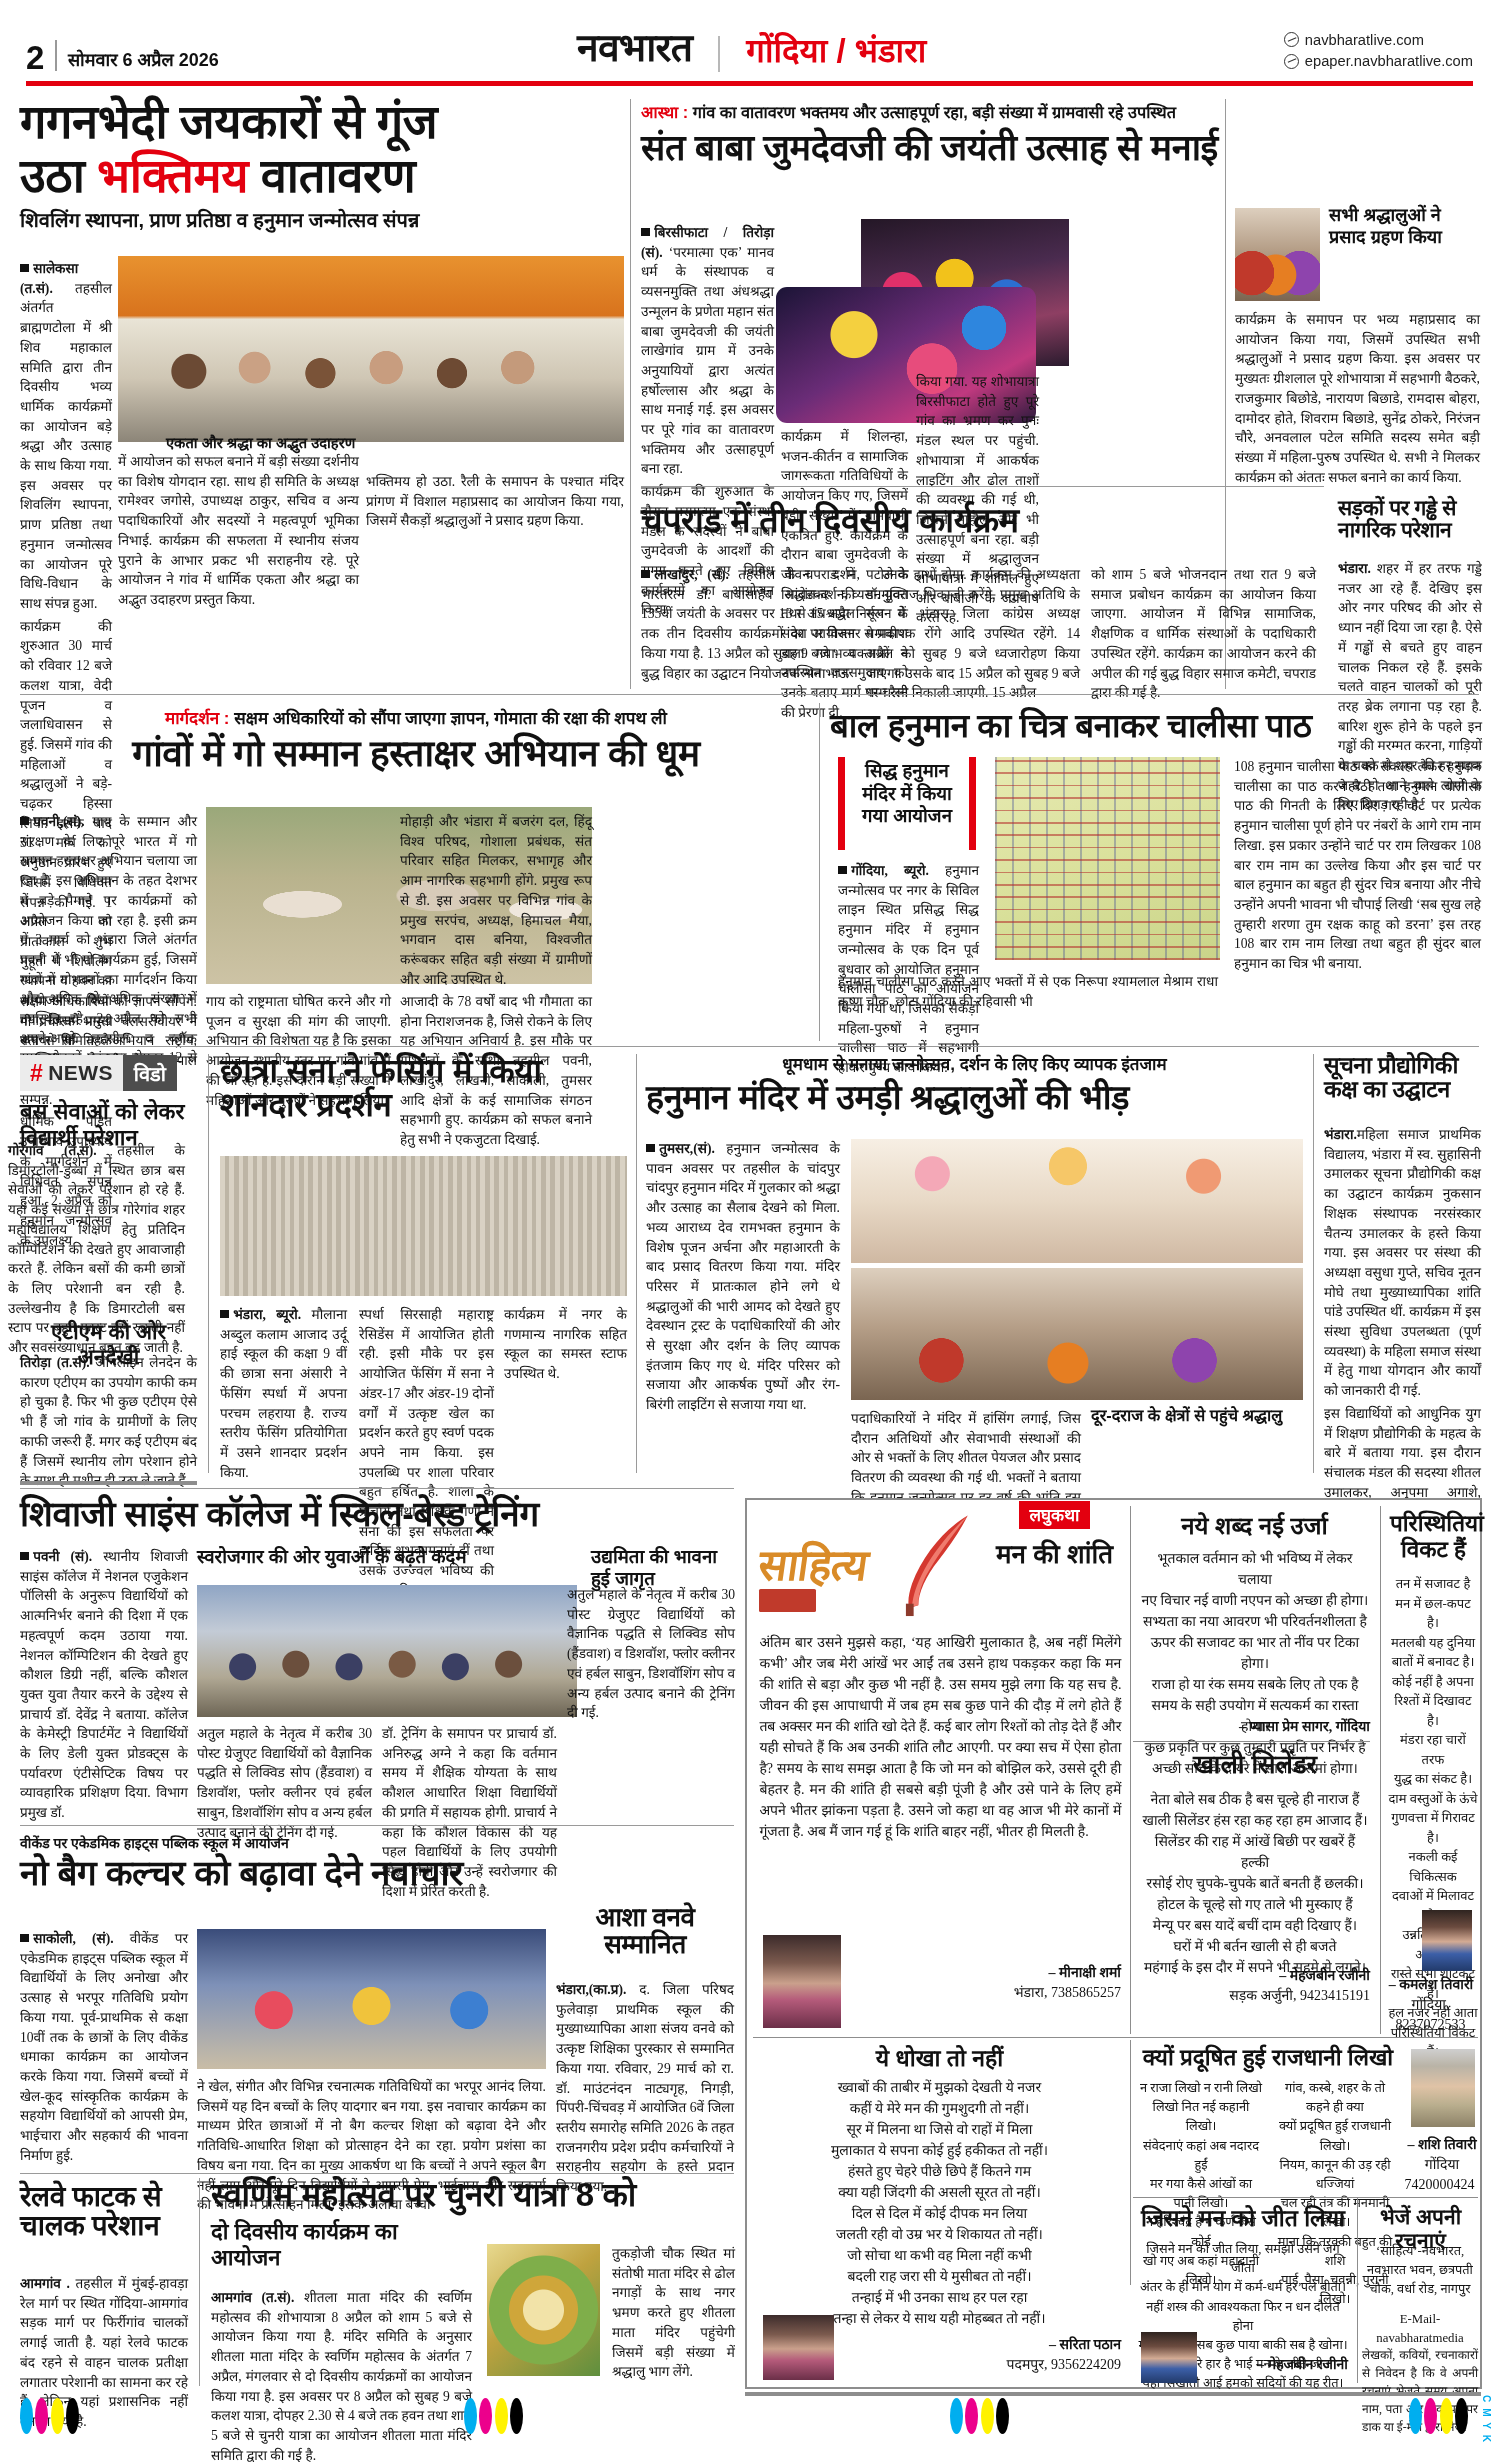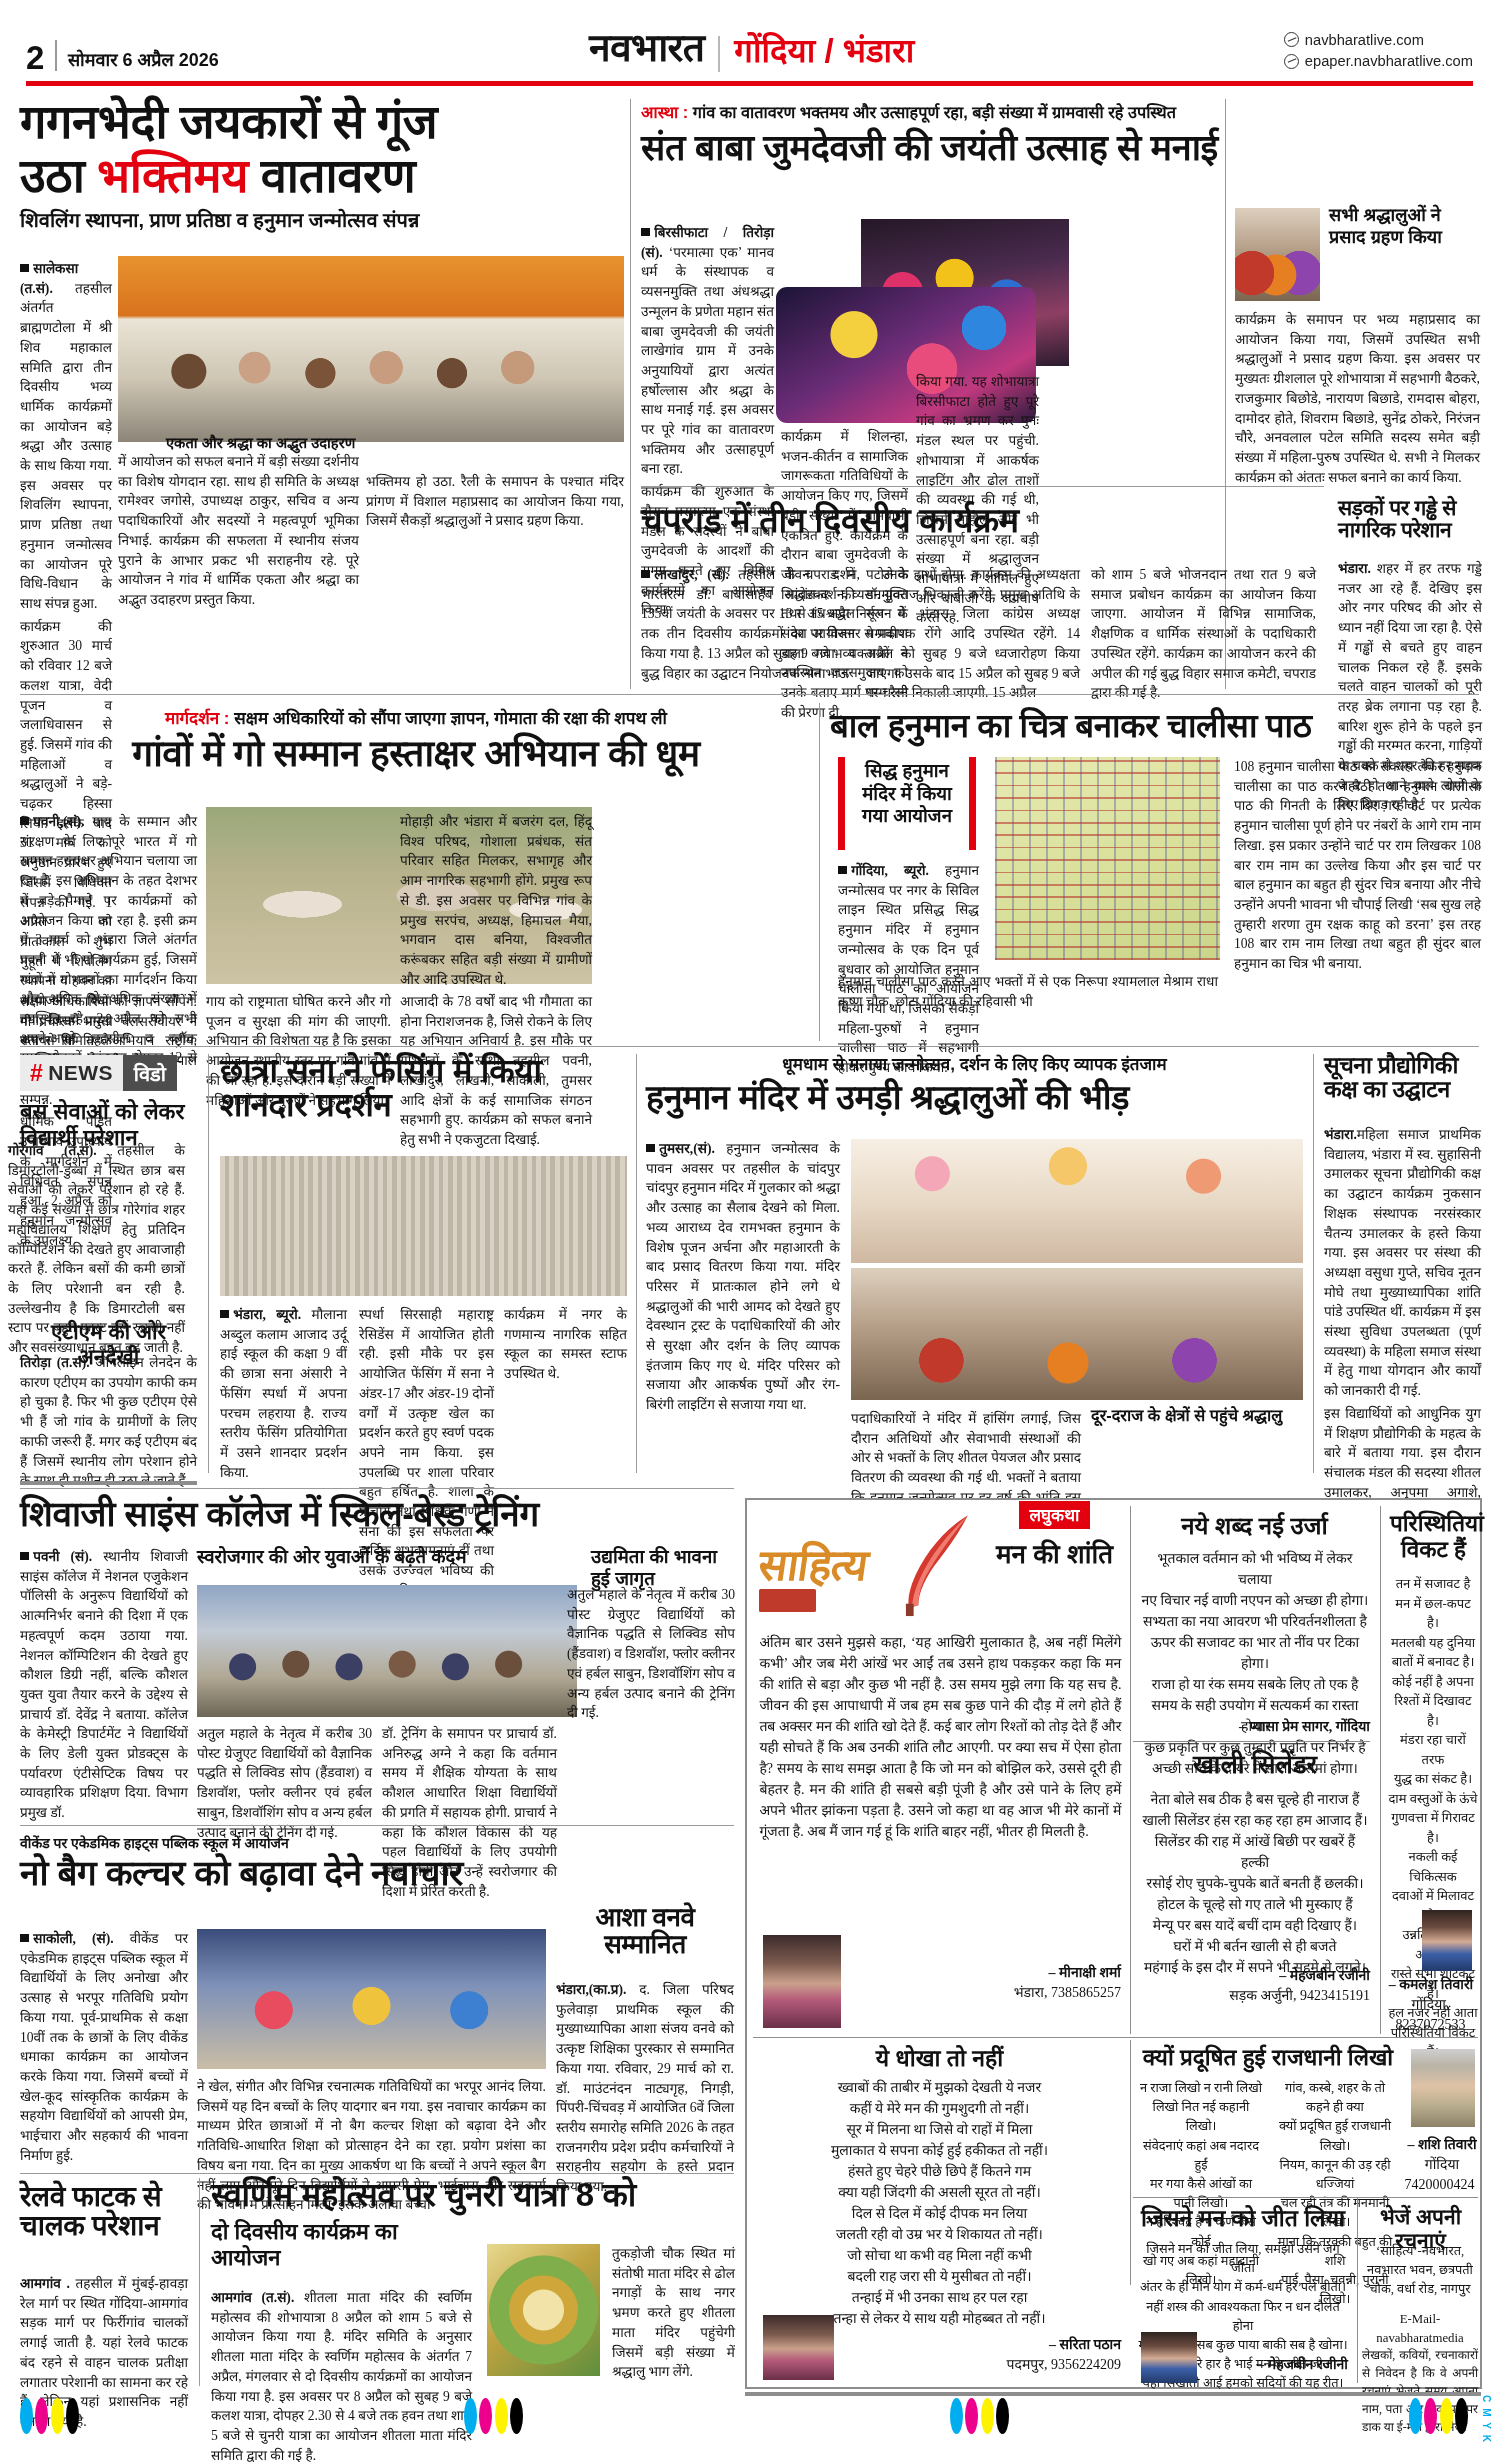--- a/index.html
+++ b/index.html
@@ -5,21 +5,21 @@
   html,body{margin:0;padding:0;background:#fff;}
   body{width:1499px;height:2462px;font-family:"Liberation Serif",serif;color:#111;overflow:hidden;}
   .page{position:relative;width:1499px;height:2462px;background:#fff;}
 
   
   .masthead{position:absolute;left:0;top:0;width:1499px;height:84px;}
   .mh-inner{display:flex;align-items:flex-end;height:74px;padding:0 26px;box-sizing:border-box;}
   .pageno{font-family:"Liberation Sans",sans-serif;font-size:33px;font-weight:700;line-height:1;color:#111;padding-right:11px;}
   .mh-div{width:1.6px;height:31px;background:#999;margin:0 11px 3.1px 0;}
   .mh-date{font-family:"Liberation Sans",sans-serif;font-size:18px;font-weight:700;color:#111;padding-bottom:3.1px;}
-  .mh-center{flex:1;display:flex;align-items:flex-end;justify-content:center;gap:14px;padding-bottom:1.6px;}
+  .mh-center{flex:1;display:flex;align-items:flex-end;justify-content:center;gap:26px;padding-bottom:1.6px;}
   .mh-logo{font-family:"Liberation Sans",sans-serif;font-size:39px;font-weight:700;letter-spacing:-0.8px;color:#141414;}
   .mh-sep{width:2.3px;height:36px;background:#b8b8b8;}
   .mh-edition{font-family:"Liberation Sans",sans-serif;font-size:33px;font-weight:700;color:#e3000f;}
   .mh-right{display:flex;flex-direction:column;align-items:flex-start;gap:5.4px;padding-bottom:4.7px;}
   .mh-url{display:flex;align-items:center;gap:5.4px;font-family:"Liberation Sans",sans-serif;font-size:14.7px;color:#222;}
   .glob{display:inline-block;width:13px;height:13px;border:1.2px solid #333;border-radius:50%;position:relative;flex:0 0 auto;}
   .glob:after{content:"";position:absolute;left:2.3px;top:5.4px;width:8.5px;height:2.3px;border-top:1.2px solid #333;transform:rotate(-22deg);}
   .mh-rule{position:absolute;left:26px;top:81px;width:1447px;height:5.4px;background:#e3000f;}
 
   

